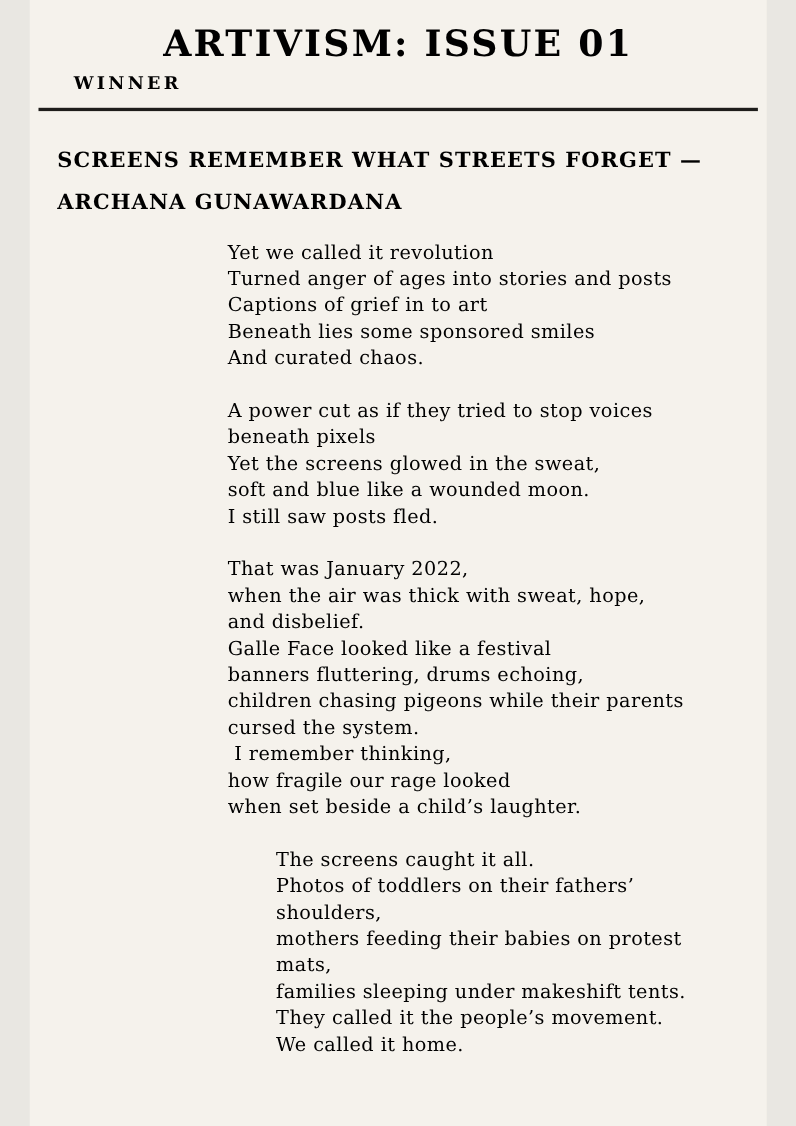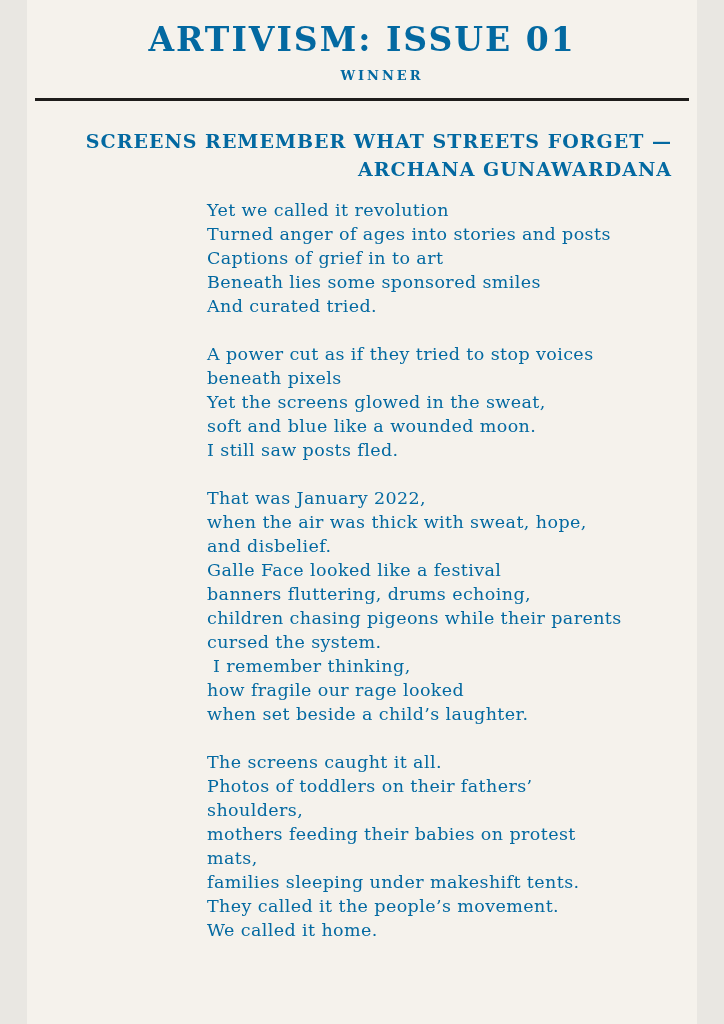--- a/index.html
+++ b/index.html
@@ -6,71 +6,71 @@
     margin: 0;
     padding: 0;
     background: #e9e7e2;
   }
   .page {
     position: relative;
     width: 670px;
     height: 1024px;
     margin: 0 auto;
     background: #f5f2ec;
-    color: #0369a1;
+    color: #000000;
     font-family: "DejaVu Serif", serif;
     overflow: hidden;
     box-sizing: border-box;
   }
   .issue-title {
     margin: 0;
     padding-top: 21px;
     text-align: center;
     font-size: 33px;
     line-height: 38px;
     font-weight: 700;
     letter-spacing: 2px;
     white-space: nowrap;
   }
   .winner-label {
     margin: 7px 0 0 0;
-    text-align: center;
-    font-size: 13px;
+    font-size: 16px;
     line-height: 20px;
     font-weight: 700;
     letter-spacing: 3px;
     padding-left: 40px;
   }
   .divider {
     border: none;
     border-top: 3px solid #1e1d1b;
     margin: 12px 8px 0 8px;
   }
   .poem-title {
     margin: 26px auto 0 auto;
     max-width: 620px;
-    text-align: right;
+    text-align: left;
     font-size: 19px;
-    line-height: 28px;
+    line-height: 38px;
     font-weight: 700;
     letter-spacing: 1px;
     white-space: pre-line;
   }
   .poem-body {
     margin: 15px 40px 0 180px;
     font-size: 17.5px;
     line-height: 24px;
     letter-spacing: 0.4px;
   }
   .stanza {
     margin: 0 0 24px 0;
     white-space: pre-wrap;
   }
   .stanza:last-child {
     margin-bottom: 0;
+    margin-left: 44px;
   }
 </style>
 </head>
 <body>
 
 <div class="page">
 
   <header>
     <h1 class="issue-title">ARTIVISM: ISSUE 01</h1>
     <h2 class="winner-label">WINNER</h2>
@@ -80,21 +80,21 @@
 
   <main>
     <h3 class="poem-title">SCREENS REMEMBER WHAT STREETS FORGET —
 ARCHANA GUNAWARDANA</h3>
 
     <div class="poem-body">
       <p class="stanza">Yet we called it revolution
 Turned anger of ages into stories and posts
 Captions of grief in to art
 Beneath lies some sponsored smiles
-And curated tried.</p>
+And curated chaos.</p>
       <p class="stanza">A power cut as if they tried to stop voices
 beneath pixels
 Yet the screens glowed in the sweat,
 soft and blue like a wounded moon.
 I still saw posts fled.</p>
       <p class="stanza">That was January 2022,
 when the air was thick with sweat, hope,
 and disbelief.
 Galle Face looked like a festival
 banners fluttering, drums echoing,

